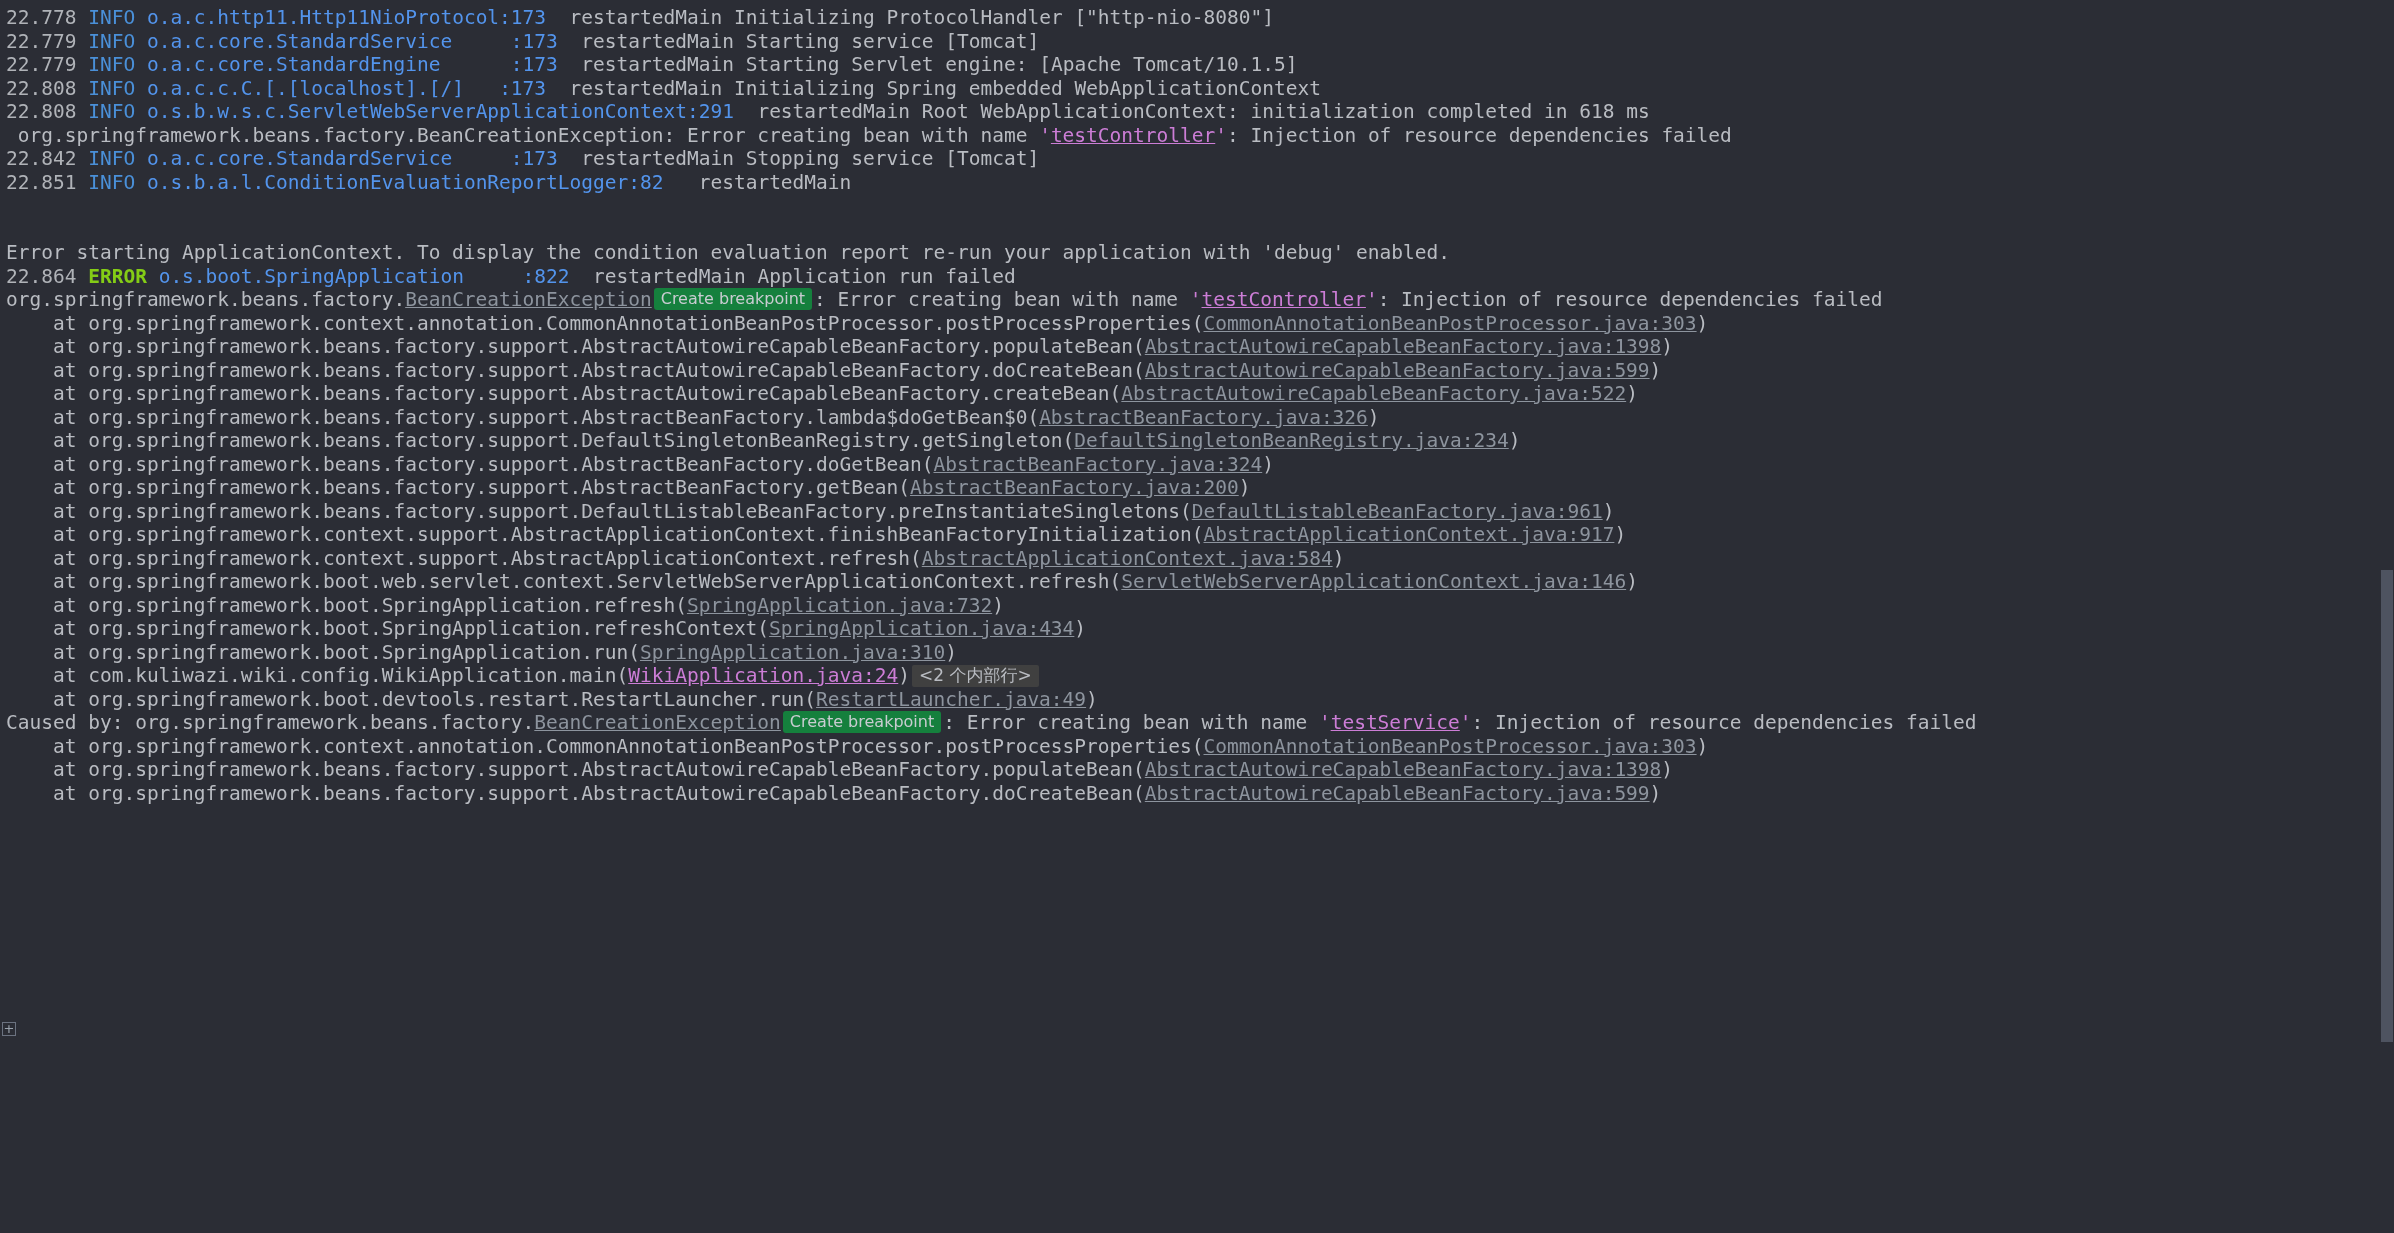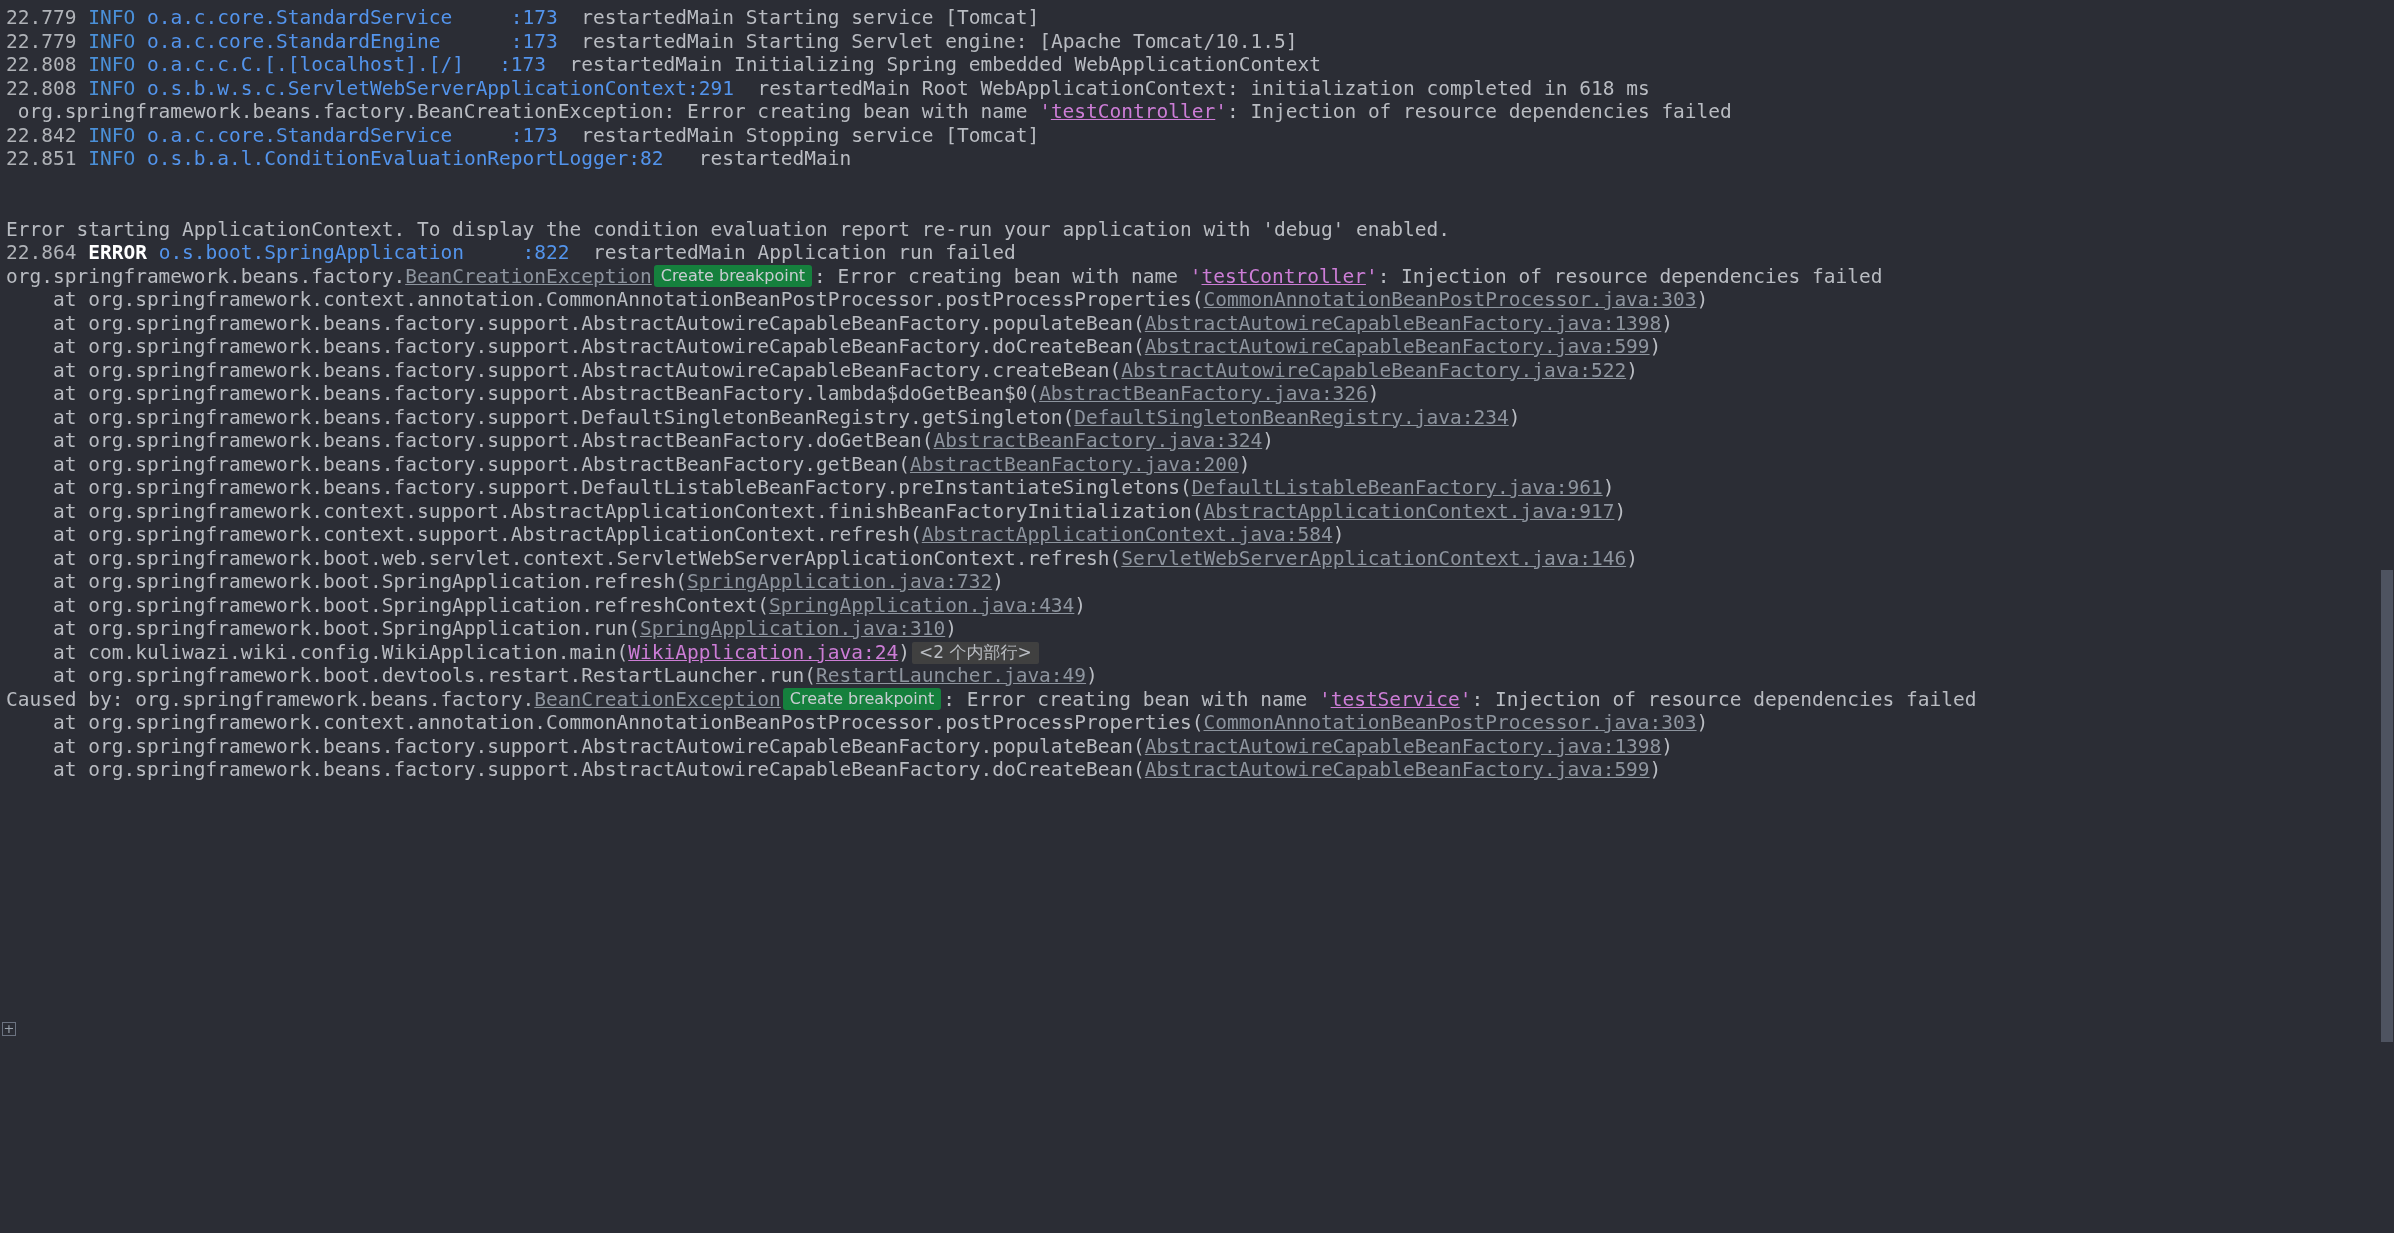--- a/index.html
+++ b/index.html
@@ -61,21 +61,21 @@
     font-size: 19.5px;
     letter-spacing: 0px;
     color: #b9bcc2;
     padding-left: 6px;
   }
 
   
   .t-time     { color: #b0b3b8; }
   .t-info     { color: #4a90d9; }
   .t-warn     { color: #e8555f; font-weight: 700; }
-  .t-error    { color: #ffffff; font-weight: 700; margin-top: 44px; }
+  .t-error    { color: #84cc16; font-weight: 700; margin-top: 44px; }
   .t-logger   { color: #5394ec; }
   .t-lineno   { color: #5394ec; }
   .t-msg      { color: #b9bcc2; }
   .t-plain    { color: #b9bcc2; }
   .t-link     { color: #8d949e; text-decoration: underline; cursor: pointer; }
   .t-hot      { color: #cc7dd6; text-decoration: underline; cursor: pointer; }
   .t-hotq     { color: #cc7dd6; }
 
   
   .badge {
@@ -128,20 +128,21 @@
 </head>
 <body>
 
 <div id="console">
 
   <div id="gutter">
     <div class="fold-icon" id="fold-icon" style="top: 1022px;">+</div>
   </div>
 
   <div id="lines">
+      <div class="line"><span class="t-time">22.778 </span><span class="t-info">INFO</span><span class="t-plain"> </span><span class="t-logger">o.a.c.http11.Http11NioProtocol:173</span><span class="t-msg">  restartedMain Initializing ProtocolHandler ["http-nio-8080"]</span></div>
       <div class="line"><span class="t-time">22.779 </span><span class="t-info">INFO</span><span class="t-plain"> </span><span class="t-logger">o.a.c.core.StandardService</span><span class="t-plain">     </span><span class="t-lineno">:173</span><span class="t-msg">  restartedMain Starting service [Tomcat]</span></div>
       <div class="line"><span class="t-time">22.779 </span><span class="t-info">INFO</span><span class="t-plain"> </span><span class="t-logger">o.a.c.core.StandardEngine</span><span class="t-plain">      </span><span class="t-lineno">:173</span><span class="t-msg">  restartedMain Starting Servlet engine: [Apache Tomcat/10.1.5]</span></div>
       <div class="line"><span class="t-time">22.808 </span><span class="t-info">INFO</span><span class="t-plain"> </span><span class="t-logger">o.a.c.c.C.[.[localhost].[/]</span><span class="t-plain">   </span><span class="t-lineno">:173</span><span class="t-msg">  restartedMain Initializing Spring embedded WebApplicationContext</span></div>
       <div class="line"><span class="t-time">22.808 </span><span class="t-info">INFO</span><span class="t-plain"> </span><span class="t-logger">o.s.b.w.s.c.ServletWebServerApplicationContext:291</span><span class="t-msg">  restartedMain Root WebApplicationContext: initialization completed in 618 ms</span></div>
       <div class="line"><span class="t-plain"> org.springframework.beans.factory.BeanCreationException: Error creating bean with name </span><span class="t-hotq">'</span><span class="t-hot">testController</span><span class="t-hotq">'</span><span class="t-plain">: Injection of resource dependencies failed</span></div>
       <div class="line"><span class="t-time">22.842 </span><span class="t-info">INFO</span><span class="t-plain"> </span><span class="t-logger">o.a.c.core.StandardService</span><span class="t-plain">     </span><span class="t-lineno">:173</span><span class="t-msg">  restartedMain Stopping service [Tomcat]</span></div>
       <div class="line"><span class="t-time">22.851 </span><span class="t-info">INFO</span><span class="t-plain"> </span><span class="t-logger">o.s.b.a.l.ConditionEvaluationReportLogger:82</span><span class="t-msg">   restartedMain</span></div>
       <div class="line"><span class="t-plain"> </span></div>
       <div class="line"><span class="t-plain"> </span></div>
       <div class="line"><span class="t-plain">Error starting ApplicationContext. To display the condition evaluation report re-run your application with 'debug' enabled.</span></div>

